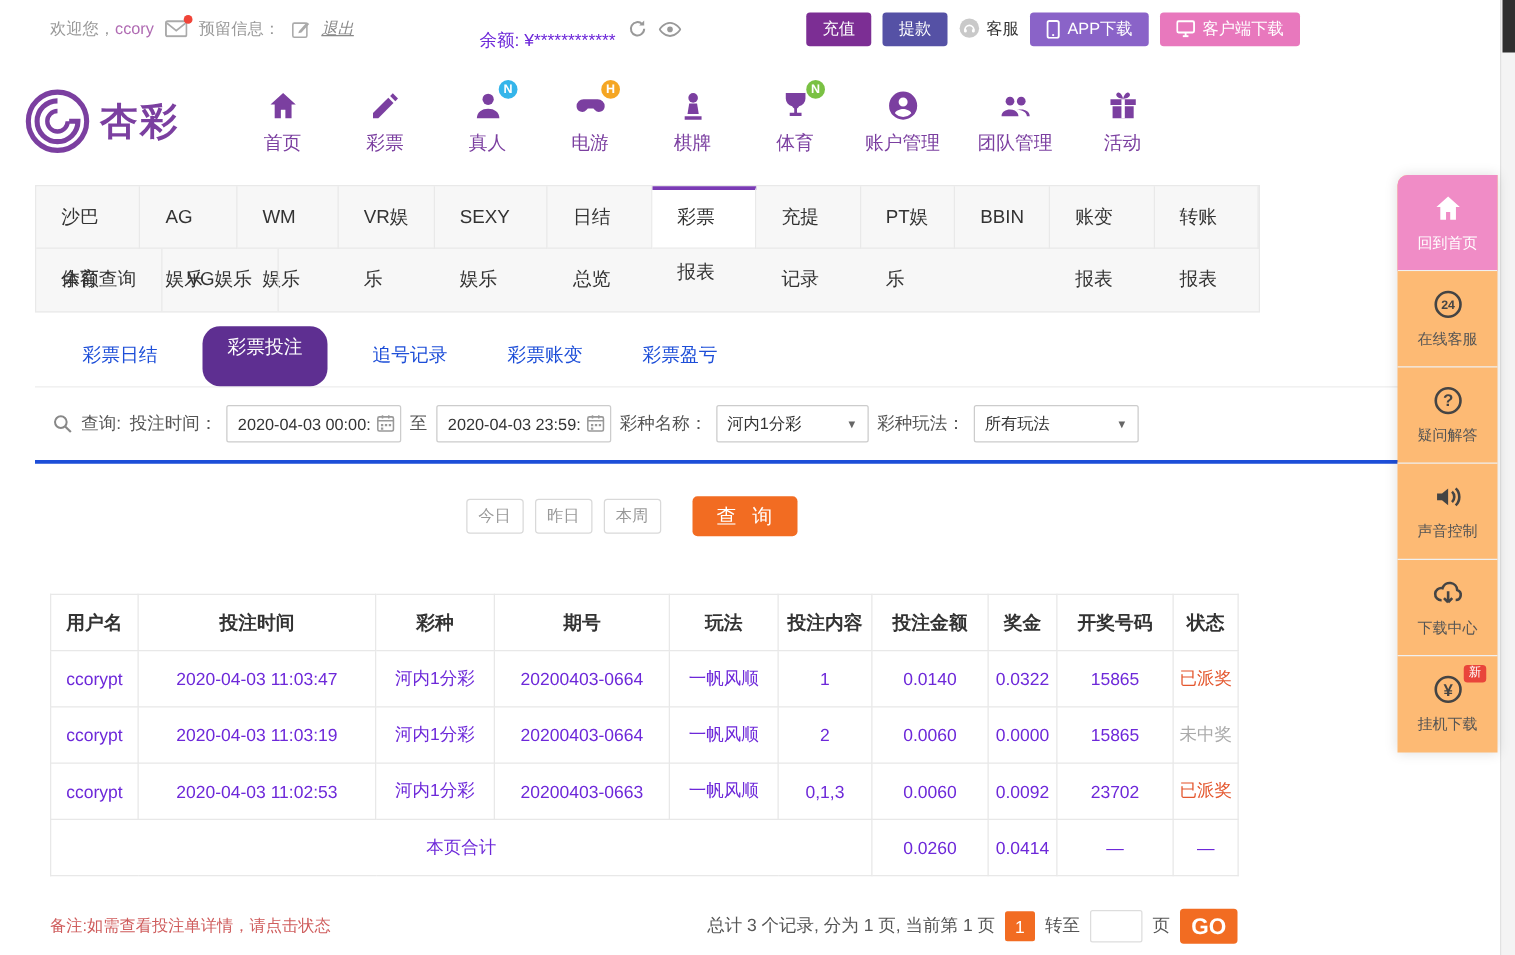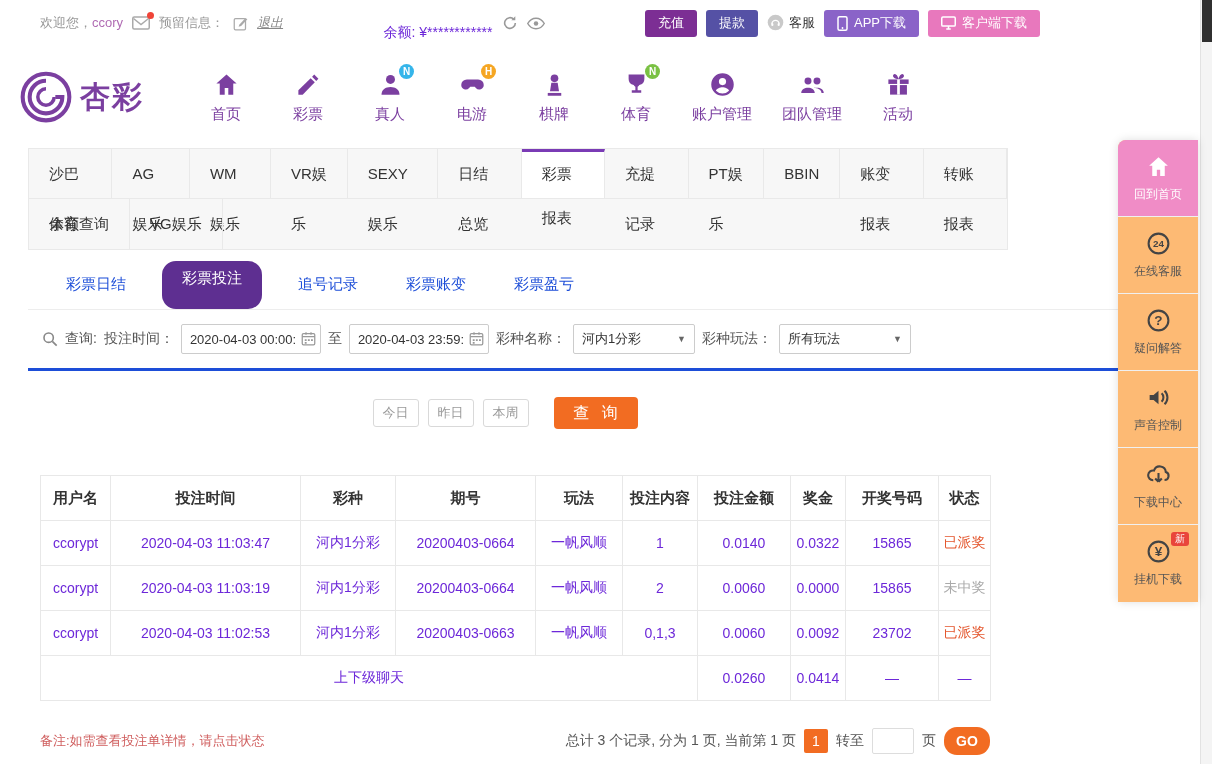--- a/index.html
+++ b/index.html
@@ -72,21 +72,21 @@
   td{font-size:14px;color:#6d28d9;}
   .status-paid{color:#e4572e;cursor:pointer;}
   .status-lost{color:#aaa;cursor:pointer;}
 
   
   .footrow{margin:26px 40px 0;width:950px;display:flex;align-items:center;}
   .note{color:#cf5d5d;font-size:13px;text-align:center;}
   .pager{margin-left:auto;display:flex;align-items:center;gap:8px;font-size:14px;color:#555;}
   .page-cur{width:24px;height:24px;background:#f26c22;color:#fff;text-align:center;line-height:24px;border-radius:2px;font-size:14px;}
   .goto-input{width:42px;height:26px;border:1px solid #ddd;border-radius:2px;padding:0 4px;font-size:13px;}
-  .go-btn{width:46px;height:28px;background:#f26c22;color:#fff;border:none;border-radius:13px;font-size:14px;font-weight:bold;cursor:pointer;}
+  .go-btn{width:46px;height:28px;background:#f26c22;color:#fff;border:none;border-radius:3px;font-size:18px;font-weight:bold;cursor:pointer;}
 
   
   .sidefloat{position:absolute;right:14px;top:140px;width:80px;background:#fdba74;box-shadow:0 0 10px rgba(0,0,0,.13);border-radius:8px 0 0 0;z-index:5;}
   .side-item{height:77px;display:flex;flex-direction:column;align-items:center;justify-content:center;gap:7px;border-bottom:1px solid #f0f0f0;color:#555;font-size:12px;position:relative;cursor:pointer;}
   .side-item:last-child{border-bottom:none;}
   .side-item svg{width:25px;height:25px;color:#444;}
   .side-item.active{background:#f08cc6;color:#fff;border-radius:8px 0 0 0;}
   .side-item.active svg{color:#fff;}
   .badge-new{position:absolute;top:7px;right:9px;background:#e9453b;color:#fff;font-size:10px;padding:1px 4px;border-radius:3px;line-height:12px;}
 </style>
@@ -370,21 +370,21 @@
           <td>河内1分彩</td>
           <td>20200403-0663</td>
           <td>一帆风顺</td>
           <td>0,1,3</td>
           <td>0.0060</td>
           <td>0.0092</td>
           <td>23702</td>
           <td class="status-paid">已派奖</td>
         </tr>
         <tr>
-          <td colspan="6">上下级聊天</td>
+          <td colspan="6">本页合计</td>
           <td>0.0260</td>
           <td>0.0414</td>
           <td>—</td>
           <td>—</td>
         </tr>
       </tbody>
     </table>
 </div>
 
 <div class="footrow">

